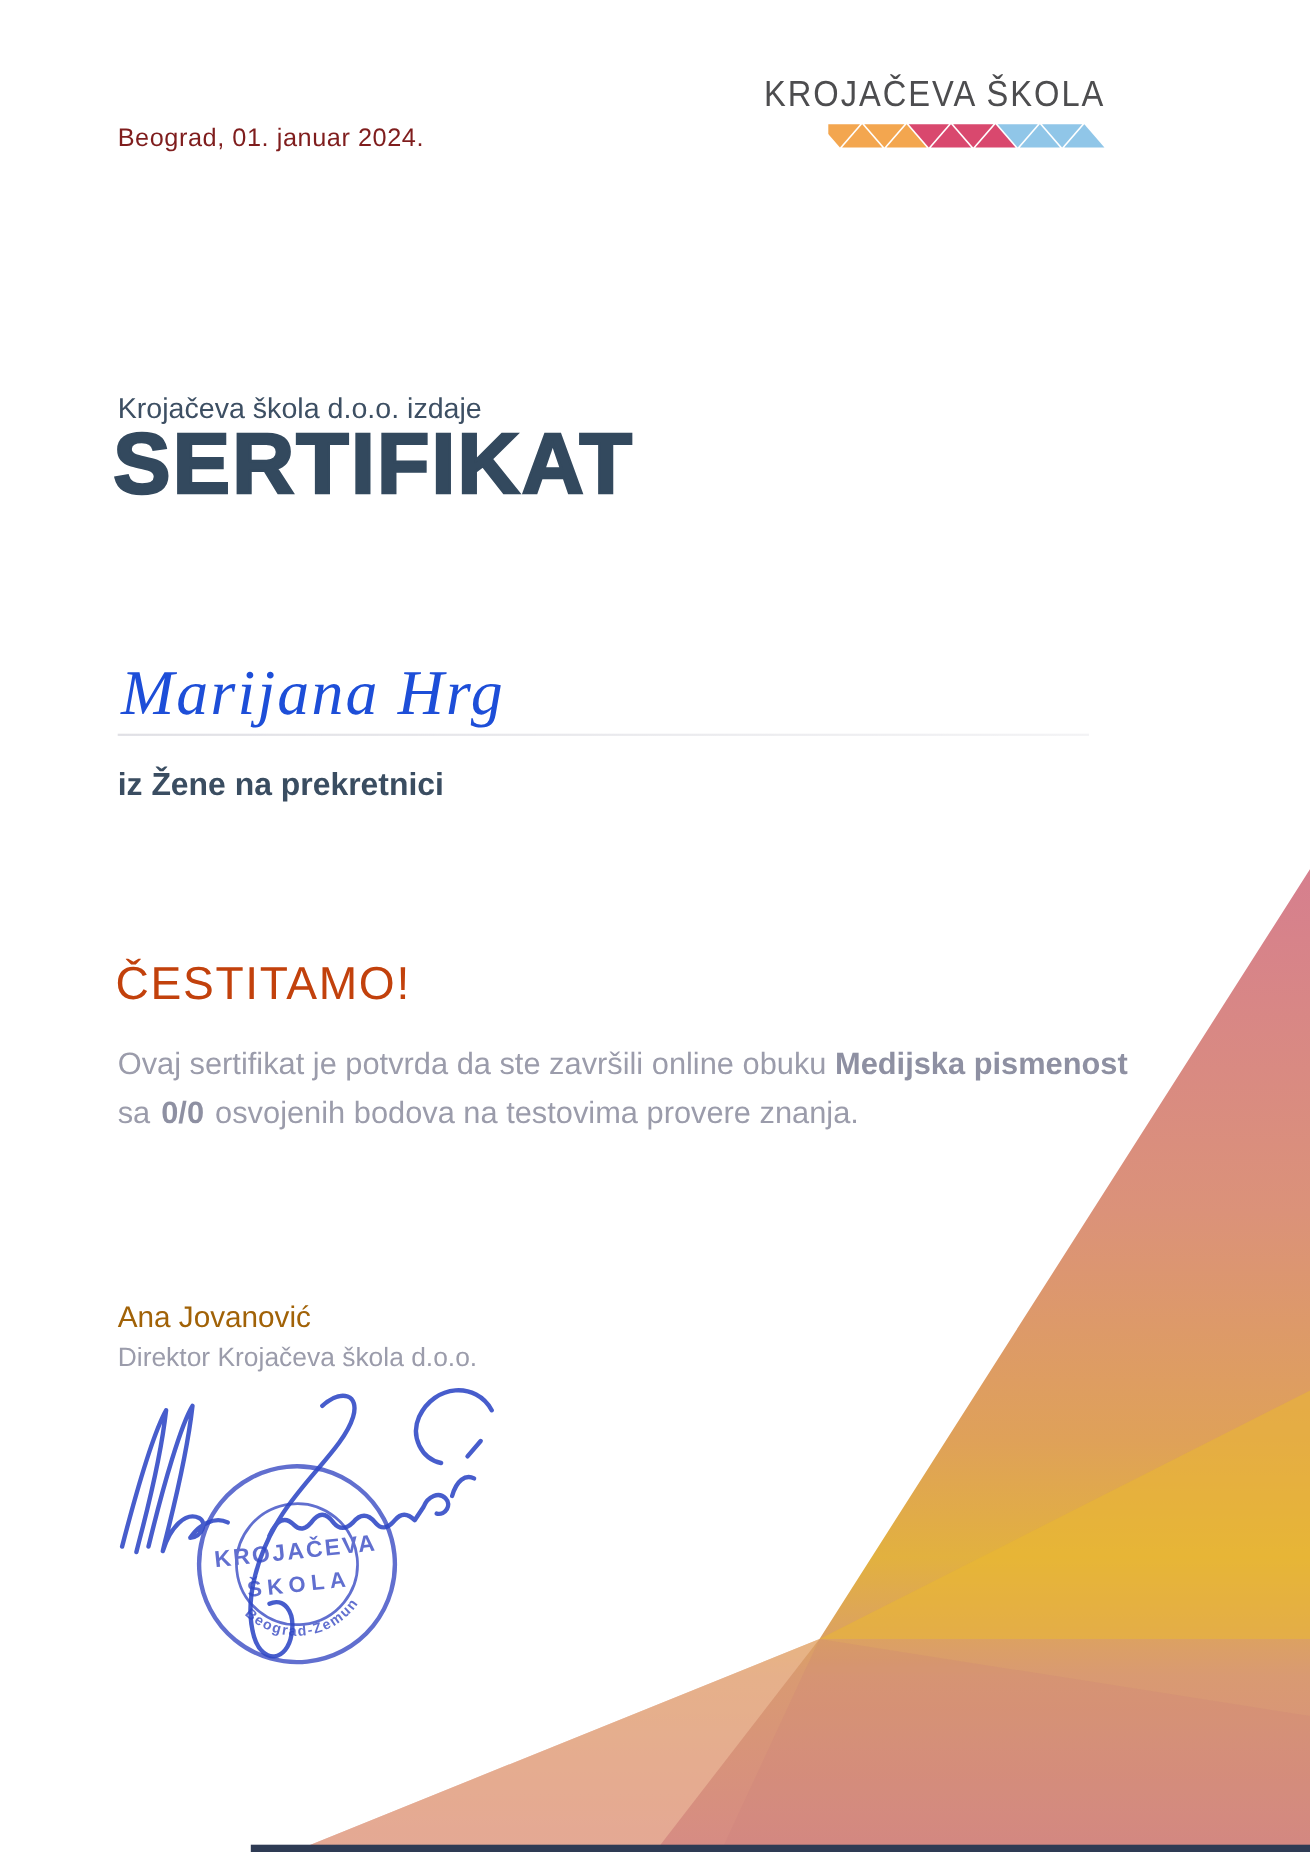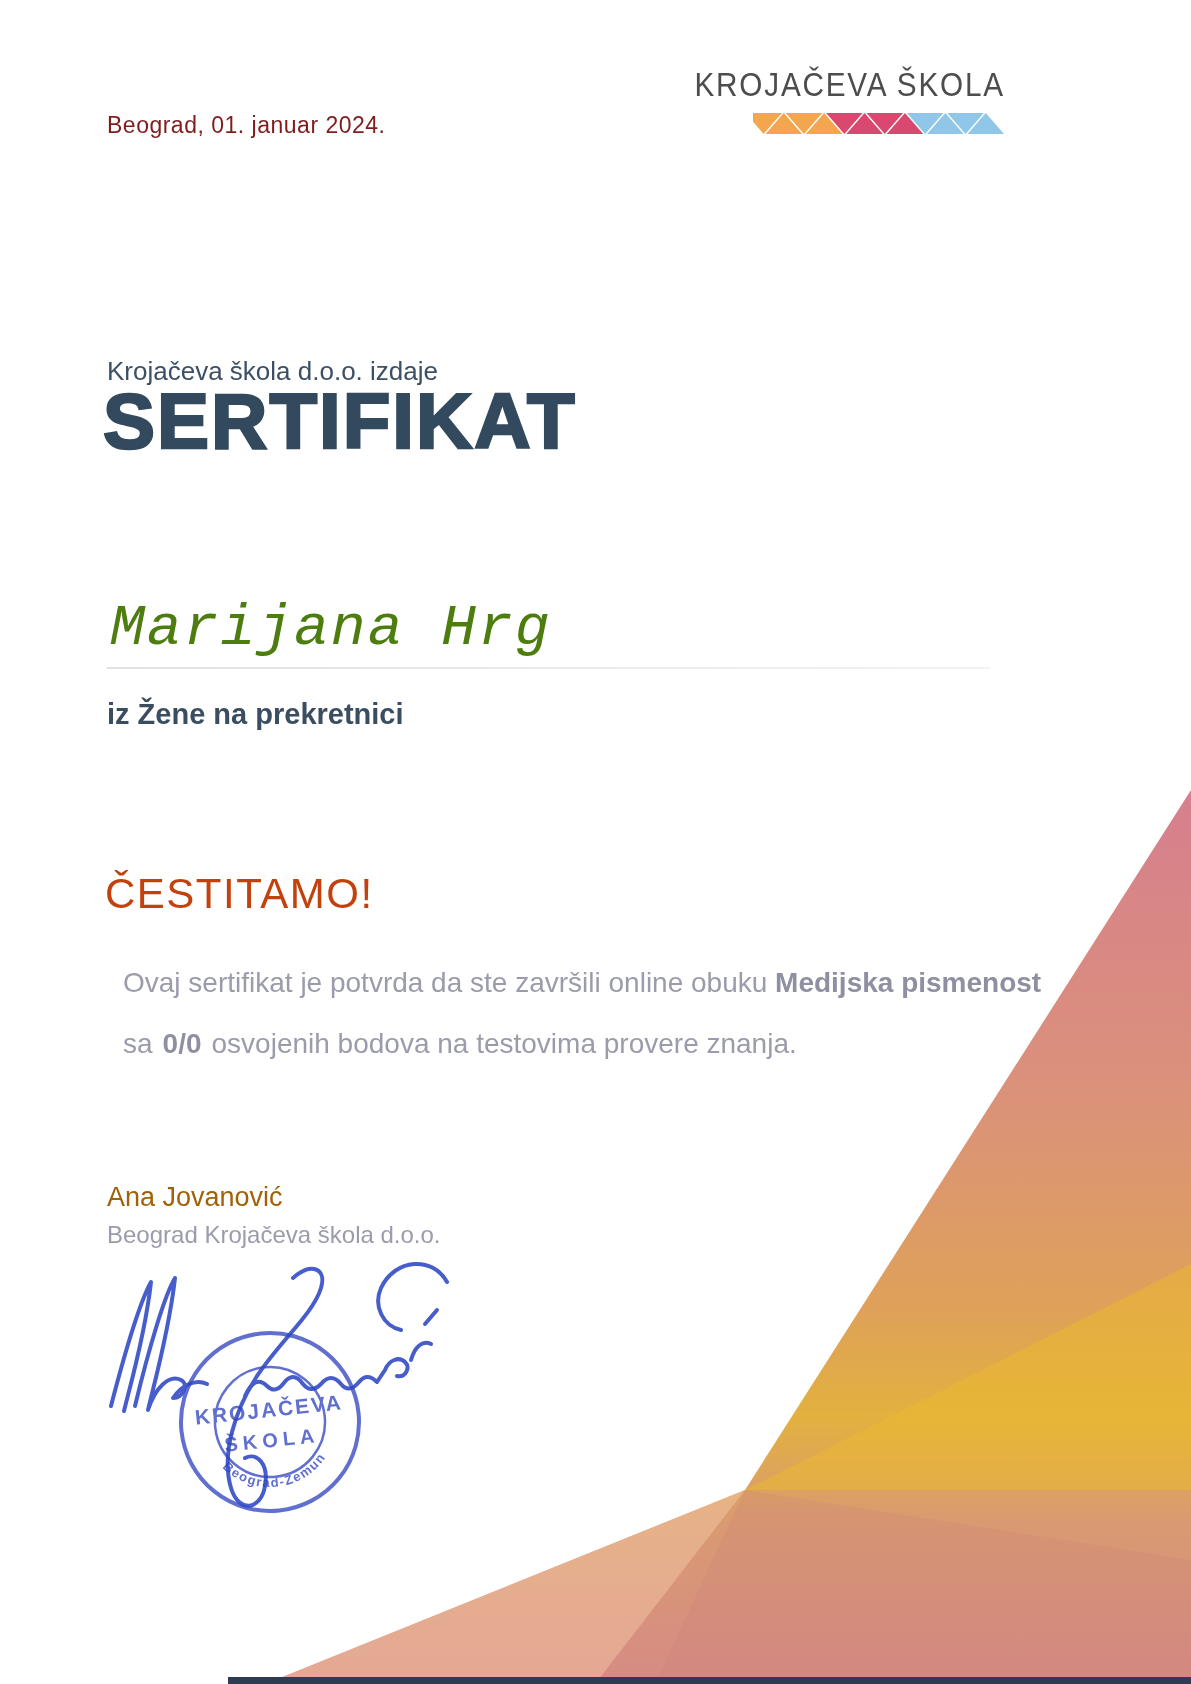--- a/index.html
+++ b/index.html
@@ -20,31 +20,31 @@
   }
   .logo-band{margin-top:7px;display:block;}
   
   .issuer-line{left:107px;top:356px;font-size:26px;color:#3D4F63;}
   .cert-title{
     left:103px;top:376px;font-size:78px;font-weight:bold;color:#33495E;
     letter-spacing:2px;-webkit-text-stroke:2.5px #33495E;
   }
   
   .recipient-name{
-    left:110px;top:596px;font-size:58px;color:#4d7c0f;
-    font-family:Liberation Mono, monospace;font-style:italic;letter-spacing:2px;
+    left:110px;top:596px;font-size:58px;color:#1d4ed8;
+    font-family:Liberation Serif, serif;font-style:italic;letter-spacing:2px;
   }
   .name-underline{left:107px;top:667px;width:883px;height:2px;
     background:linear-gradient(to right,#E0E0E5,#F3F3F5);}
   .recipient-origin{left:107px;top:698px;font-size:29px;color:#3A4D61;
     font-weight:bold;}
   
   .congrats{left:105px;top:870px;font-size:42px;color:#c2410c;letter-spacing:1.5px;}
   .body-block{left:107px;top:944px;}
-  .body-line{margin:16px;font-size:28px;line-height:45px;color:#9B9CAB;white-space:nowrap;}
+  .body-line{margin:0;font-size:28px;line-height:45px;color:#9B9CAB;white-space:nowrap;}
   .body-line .b{font-weight:bold;color:#8E90A2;}
   .body-line .score{margin:0 10px;}
   
   .signer-name{left:107px;top:1182px;font-size:27px;color:#a16207;}
   .signer-title{left:107px;top:1221px;font-size:24px;color:#9B9CAB;}
   .signature-svg{left:95px;top:1248px;z-index:3;}
   .stamp-svg{left:175px;top:1327px;z-index:2;opacity:.8;}
   .stamp-label{font-weight:bold;letter-spacing:2px;}
   .stamp-label2{font-weight:bold;letter-spacing:5px;}
   .stamp-arc{font-weight:bold;font-size:13px;letter-spacing:1.5px;}
@@ -99,21 +99,21 @@
   <div class="abs z1 name-underline"></div>
   <div class="abs z1 recipient-origin">iz Žene na prekretnici</div>
 
   <div class="abs z1 congrats">ČESTITAMO!</div>
   <div class="abs z1 body-block">
     <p class="body-line"><span>Ovaj sertifikat je potvrda da ste završili online obuku </span><span class="b">Medijska pismenost</span></p>
     <p class="body-line"><span>sa</span><span class="b score">0/0</span><span>osvojenih bodova na testovima provere znanja.</span></p>
   </div>
 
   <div class="abs z1 signer-name">Ana Jovanović</div>
-  <div class="abs z1 signer-title">Beograd Krojačeva škola d.o.o.</div>
+  <div class="abs z1 signer-title">Direktor Krojačeva škola d.o.o.</div>
 
   <svg class="abs stamp-svg" width="190" height="190" viewBox="0 0 190 190">
     <g transform="rotate(-6 95 95)">
       <circle cx="95" cy="95" r="89" fill="none" stroke="#3A4CC4" stroke-width="4" style="stroke: rgb(58, 76, 196);"></circle>
       <circle cx="95" cy="95" r="55" fill="none" stroke="#3A4CC4" stroke-width="2.5" style="stroke: rgb(58, 76, 196);"></circle>
       <text x="95" y="90" text-anchor="middle" class="stamp-label" font-size="21" fill="#3A4CC4" style="fill: rgb(58, 76, 196);">KROJAČEVA</text>
       <text x="95" y="120" text-anchor="middle" class="stamp-label2" font-size="20" fill="#3A4CC4" style="fill: rgb(58, 76, 196);">ŠKOLA</text>
       <defs>
         <path id="arcpath" d="M 30,112 A 68,68 0 0 0 160,112" fill="none"></path>
       </defs>

